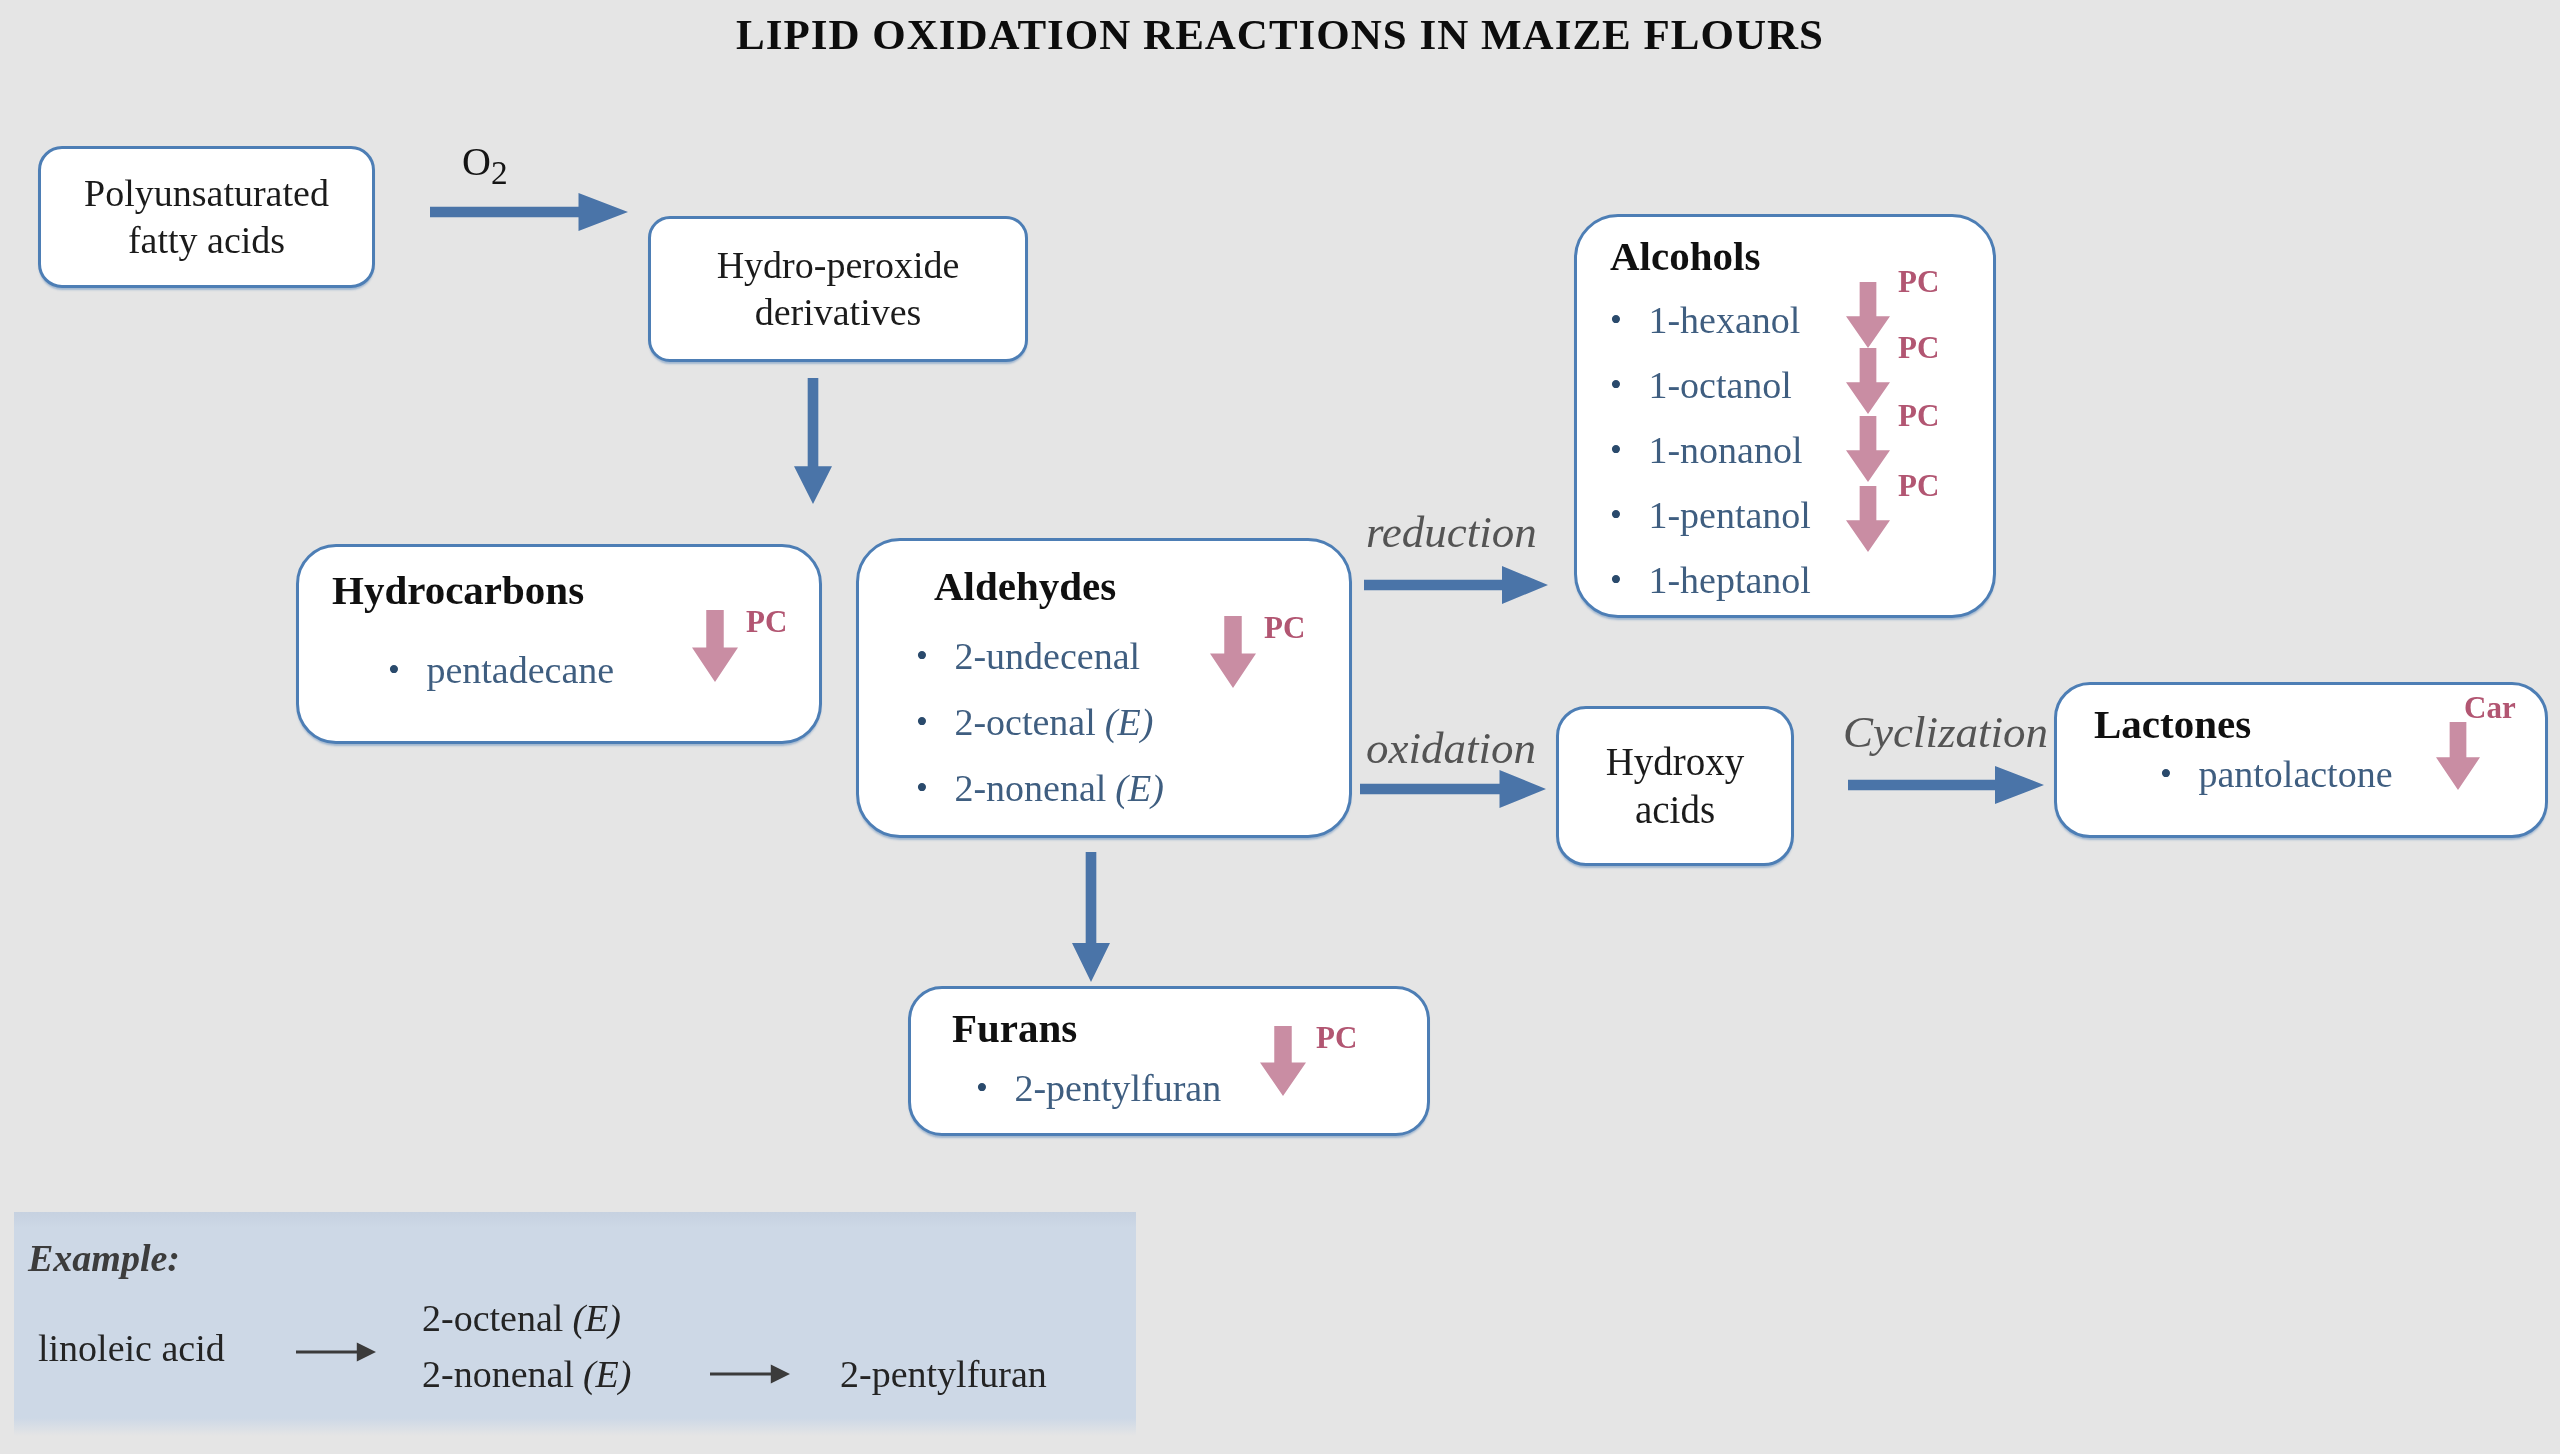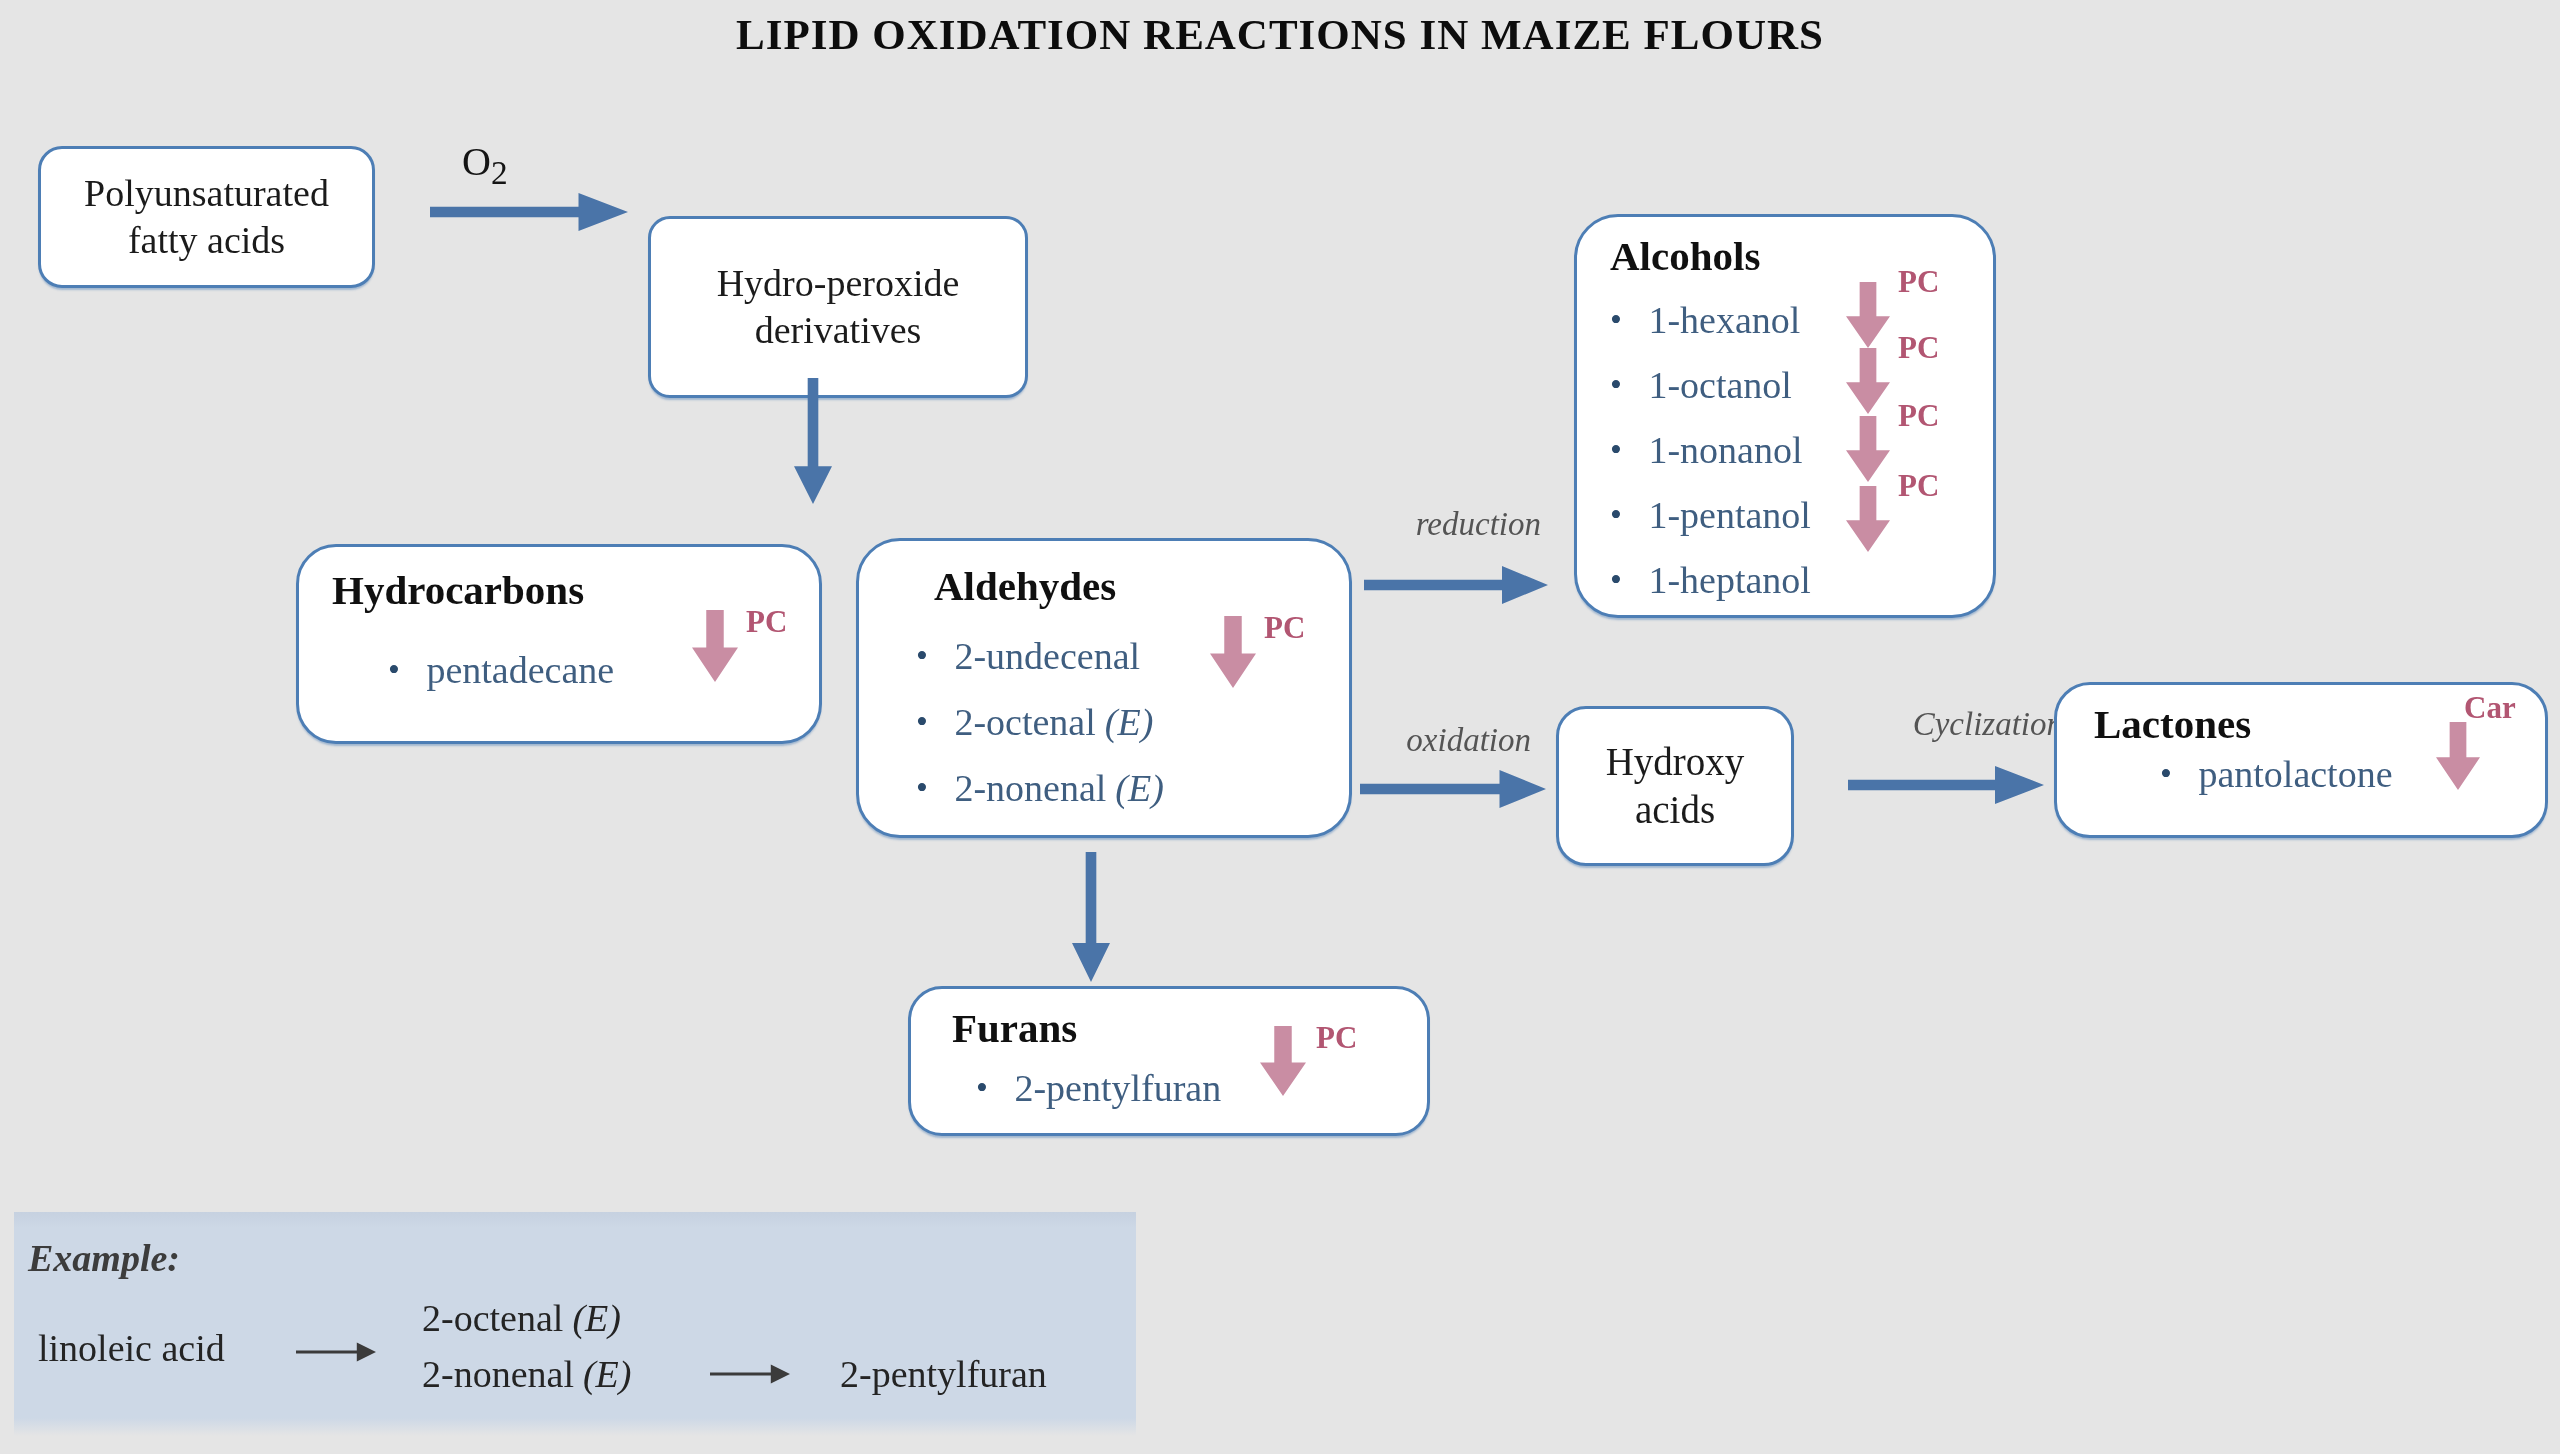--- a/index.html
+++ b/index.html
@@ -16,21 +16,21 @@
 
   .cat{position:absolute;font-size:41px;font-weight:bold;color:#101010;}
   .li{position:absolute;font-size:38px;color:#3f5e80;white-space:nowrap;}
   .li::before{content:"•";color:#2a4a6c;margin-right:17px;font-size:34px;vertical-align:2px;}
   .e{font-style:italic;margin-left:9px;}
 
   .pc{position:absolute;font-size:31px;font-weight:bold;color:#b25672;white-space:nowrap;}
   .pc-ar{position:absolute;background:#c98da3;
          clip-path:polygon(31% 0,69% 0,69% 52%,100% 52%,50% 100%,0 52%,31% 52%);}
 
-  .edge{position:absolute;font-style:italic;font-size:33px;color:#545454;text-align:right;white-space:nowrap;}
+  .edge{position:absolute;font-style:italic;font-size:45px;color:#545454;text-align:left;white-space:nowrap;}
   .ar{position:absolute;background:#4a74a8;}
   .ar-r{clip-path:polygon(0 36%,75% 36%,75% 0,100% 50%,75% 100%,75% 64%,0 64%);}
   .ar-d{clip-path:polygon(36% 0,64% 0,64% 70%,100% 70%,50% 100%,0 70%,36% 70%);}
 
   .o2{position:absolute;font-size:40px;color:#141414;}
 
   #example{position:absolute;left:14px;top:1212px;width:1122px;height:224px;
            background:linear-gradient(to bottom,#c6d1e0 0,#cdd8e6 16px,#cdd8e6 calc(100% - 18px),rgba(205,216,230,0) 100%);}
   .ex-head{position:absolute;font-size:38px;font-weight:bold;font-style:italic;color:#3c3c3c;}
   .ex-text{position:absolute;font-size:38px;color:#242424;white-space:nowrap;}
@@ -46,21 +46,21 @@
 
   <div class="box center t38" style="left:38px;top:146px;width:337px;height:142px;border-radius:24px;">
     <span>Polyunsaturated</span>
     <span>fatty acids</span>
   </div>
 
   <div class="o2" style="left:462px;top:138px;"><span>O</span><sub>2</sub></div>
   <div class="ar ar-r" style="left:430px;top:193px;width:198px;height:38px;"></div>
 
 
-  <div class="box center t38" style="left:648px;top:216px;width:380px;height:182px;border-radius:22px;text-align:center;">
+  <div class="box center t38" style="left:648px;top:216px;width:380px;height:146px;border-radius:22px;text-align:center;">
     <span>Hydro-peroxide</span>
     <span>derivatives</span>
   </div>
 
   <div class="ar ar-d" style="left:794px;top:378px;width:38px;height:126px;"></div>
 
   <div class="box" style="left:296px;top:544px;width:526px;height:200px;border-radius:40px;"></div>
   <div class="cat" style="left:332px;top:566px;">Hydrocarbons</div>
   <div class="pc-ar" style="left:692px;top:610px;width:46px;height:72px;"></div>
   <div class="pc" style="left:746px;top:604px;">PC</div>

